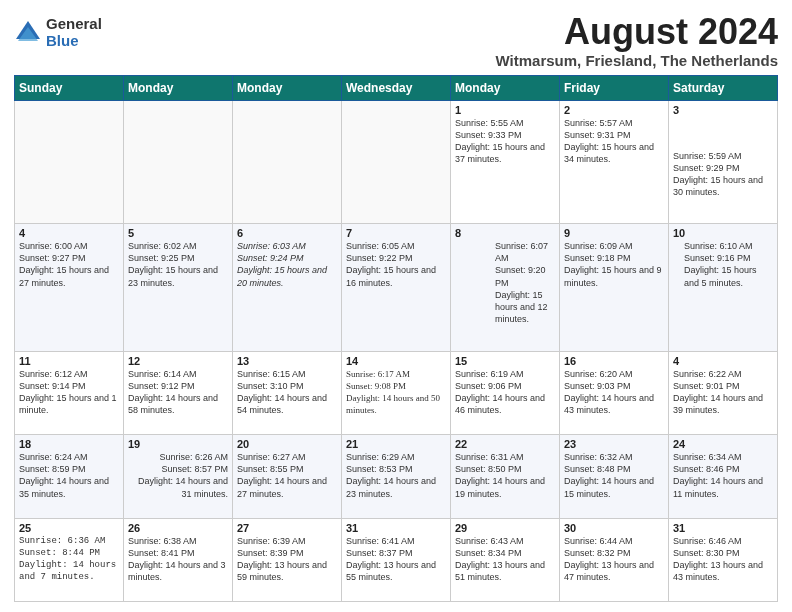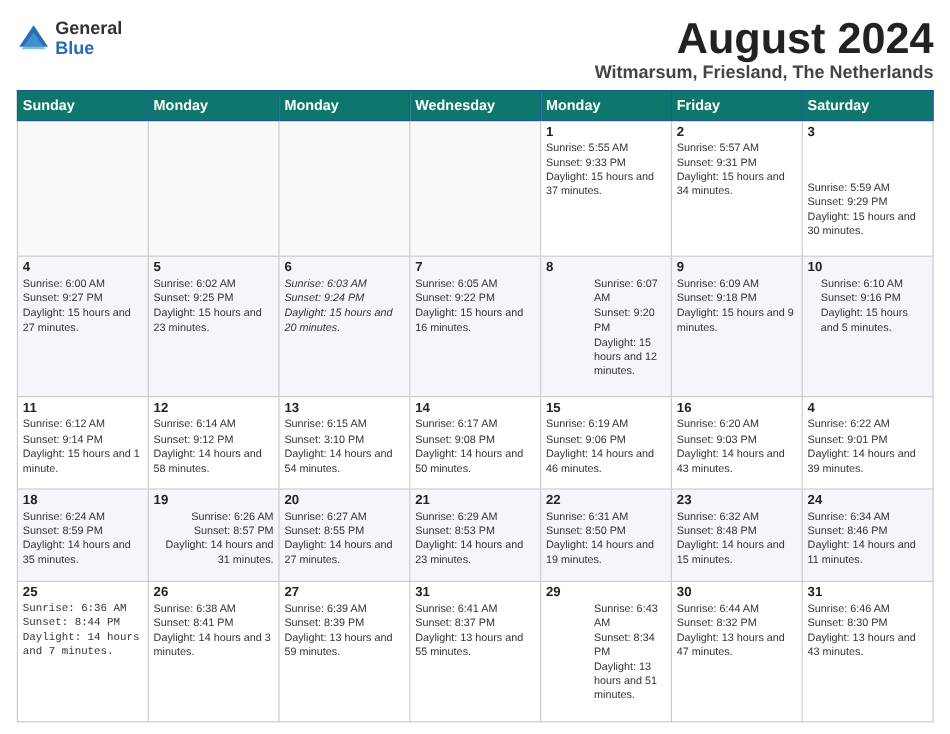--- a/index.html
+++ b/index.html
@@ -224,21 +224,21 @@
 Daylight: 14 hours and 58 minutes.</div>
           </td>
           <td>
             <span class="day-number">13</span>
             <div class="day-info" style="white-space: pre-line;">Sunrise: 6:15 AM
 Sunset: 3:10 PM
 Daylight: 14 hours and 54 minutes.</div>
           </td>
           <td>
             <span class="day-number">14</span>
-            <div class="day-info" style="white-space: pre-line;">Sunrise: 6:17 AM
+            <div class="day-info" style="white-space: pre-line; font-family: Liberation Serif, serif;">Sunrise: 6:17 AM
 Sunset: 9:08 PM
 Daylight: 14 hours and 50 minutes.</div>
           </td>
           <td>
             <span class="day-number">15</span>
             <div class="day-info" style="white-space: pre-line;">Sunrise: 6:19 AM
 Sunset: 9:06 PM
 Daylight: 14 hours and 46 minutes.</div>
           </td>
           <td>
@@ -318,21 +318,21 @@
 Daylight: 13 hours and 59 minutes.</div>
           </td>
           <td>
             <span class="day-number">31</span>
             <div class="day-info" style="white-space: pre-line;">Sunrise: 6:41 AM
 Sunset: 8:37 PM
 Daylight: 13 hours and 55 minutes.</div>
           </td>
           <td>
             <span class="day-number">29</span>
-            <div class="day-info" style="white-space: pre-line; margin-left: 40px;">Sunrise: 6:43 AM
+            <div class="day-info" style="white-space: pre-line;">Sunrise: 6:43 AM
 Sunset: 8:34 PM
 Daylight: 13 hours and 51 minutes.</div>
           </td>
           <td>
             <span class="day-number">30</span>
             <div class="day-info" style="white-space: pre-line;">Sunrise: 6:44 AM
 Sunset: 8:32 PM
 Daylight: 13 hours and 47 minutes.</div>
           </td>
           <td>

